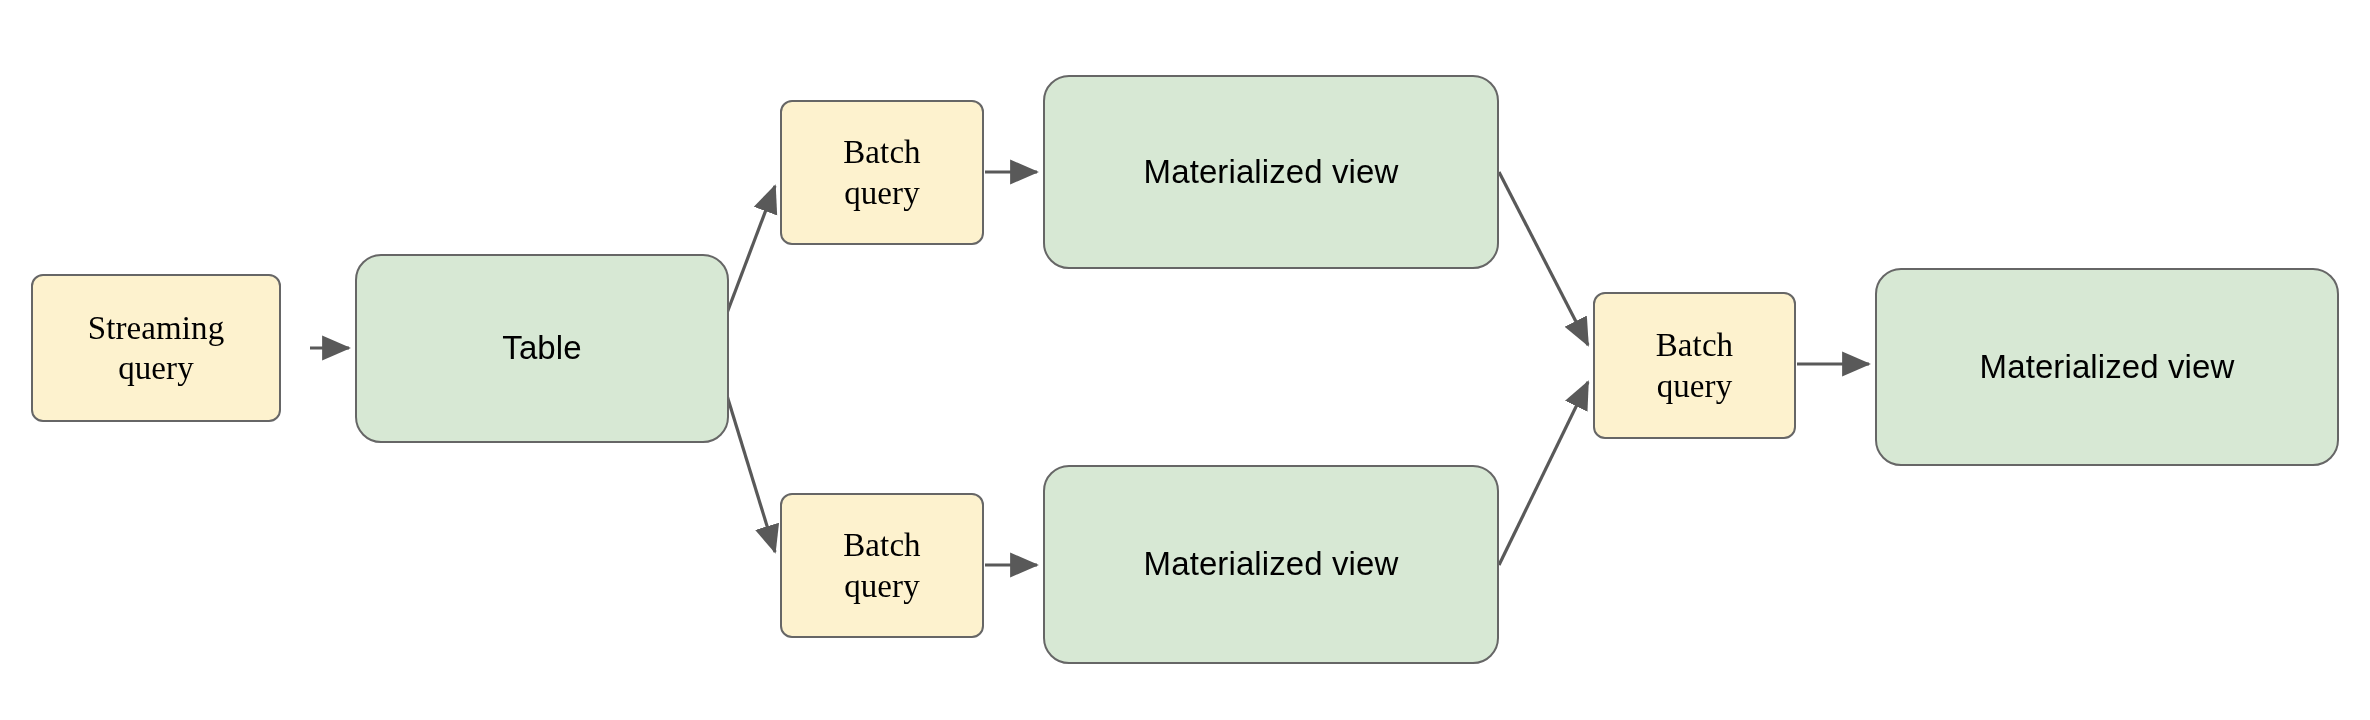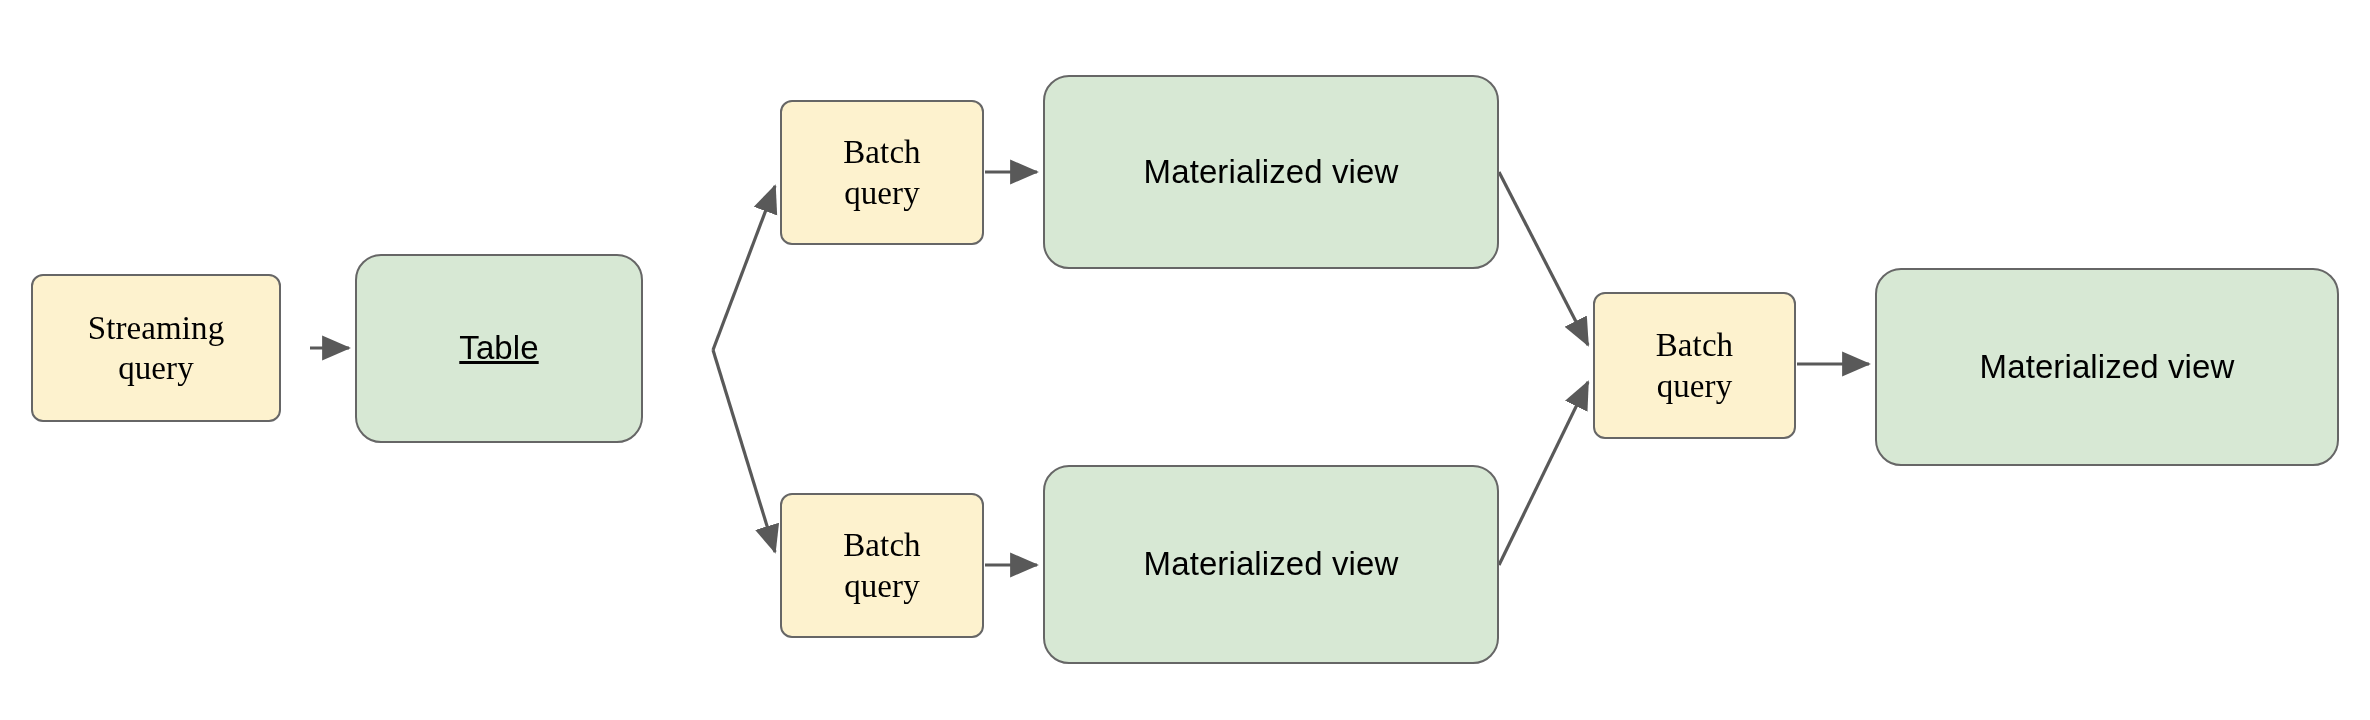--- a/index.html
+++ b/index.html
@@ -95,21 +95,21 @@
     <g>
       <line x1="1797" y1="364" x2="1869" y2="364" stroke="#595959" stroke-width="3.2" marker-end="url(#arrowhead)"></line>
     </g>
   </svg>
 
   <div class="node node-process" style="left:31px; top:274px; width:250px; height:148px;">
     <span class="node-label">Streaming
 query</span>
   </div>
 
-  <div class="node node-store" style="left:355px; top:254px; width:288px; height:189px;text-decoration:underline;">
+  <div class="node node-store" style="left:355px; top:254px; width:374px; height:189px;">
     <span class="node-label">Table</span>
   </div>
 
   <div class="node node-process" style="left:780px; top:100px; width:204px; height:145px;">
     <span class="node-label">Batch
 query</span>
   </div>
 
   <div class="node node-store" style="left:1043px; top:75px; width:456px; height:194px;">
     <span class="node-label">Materialized view</span>

